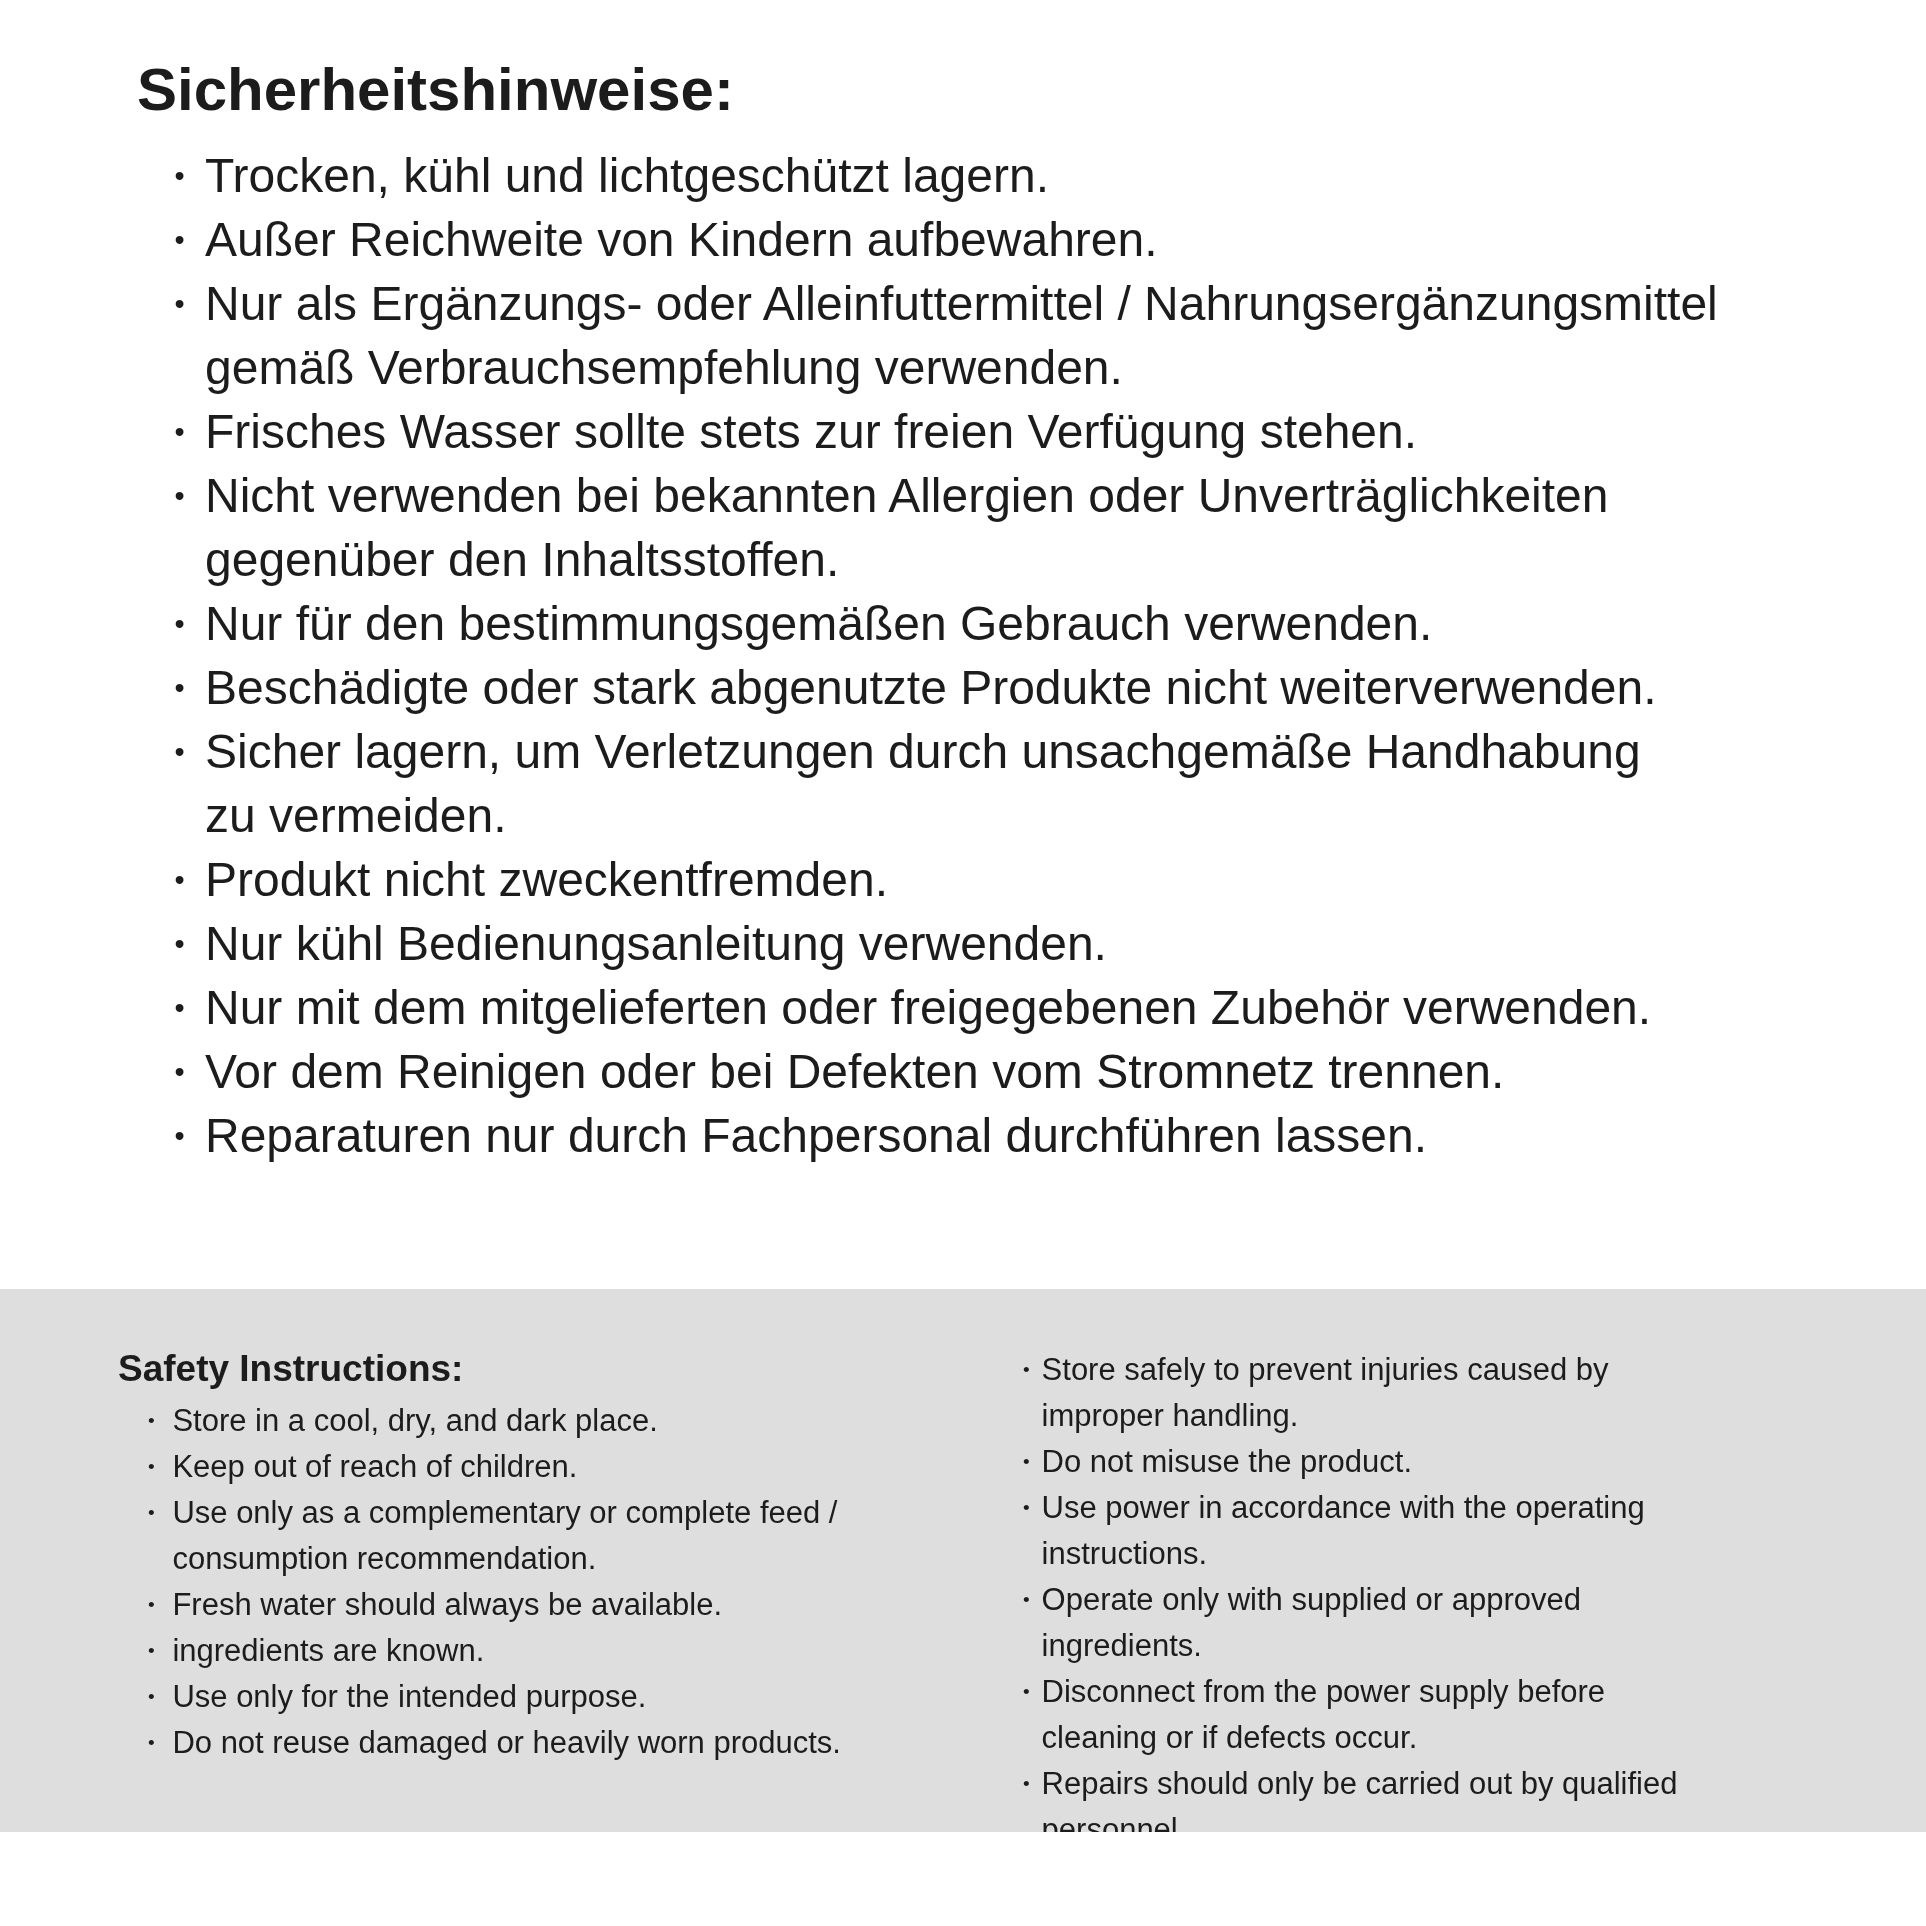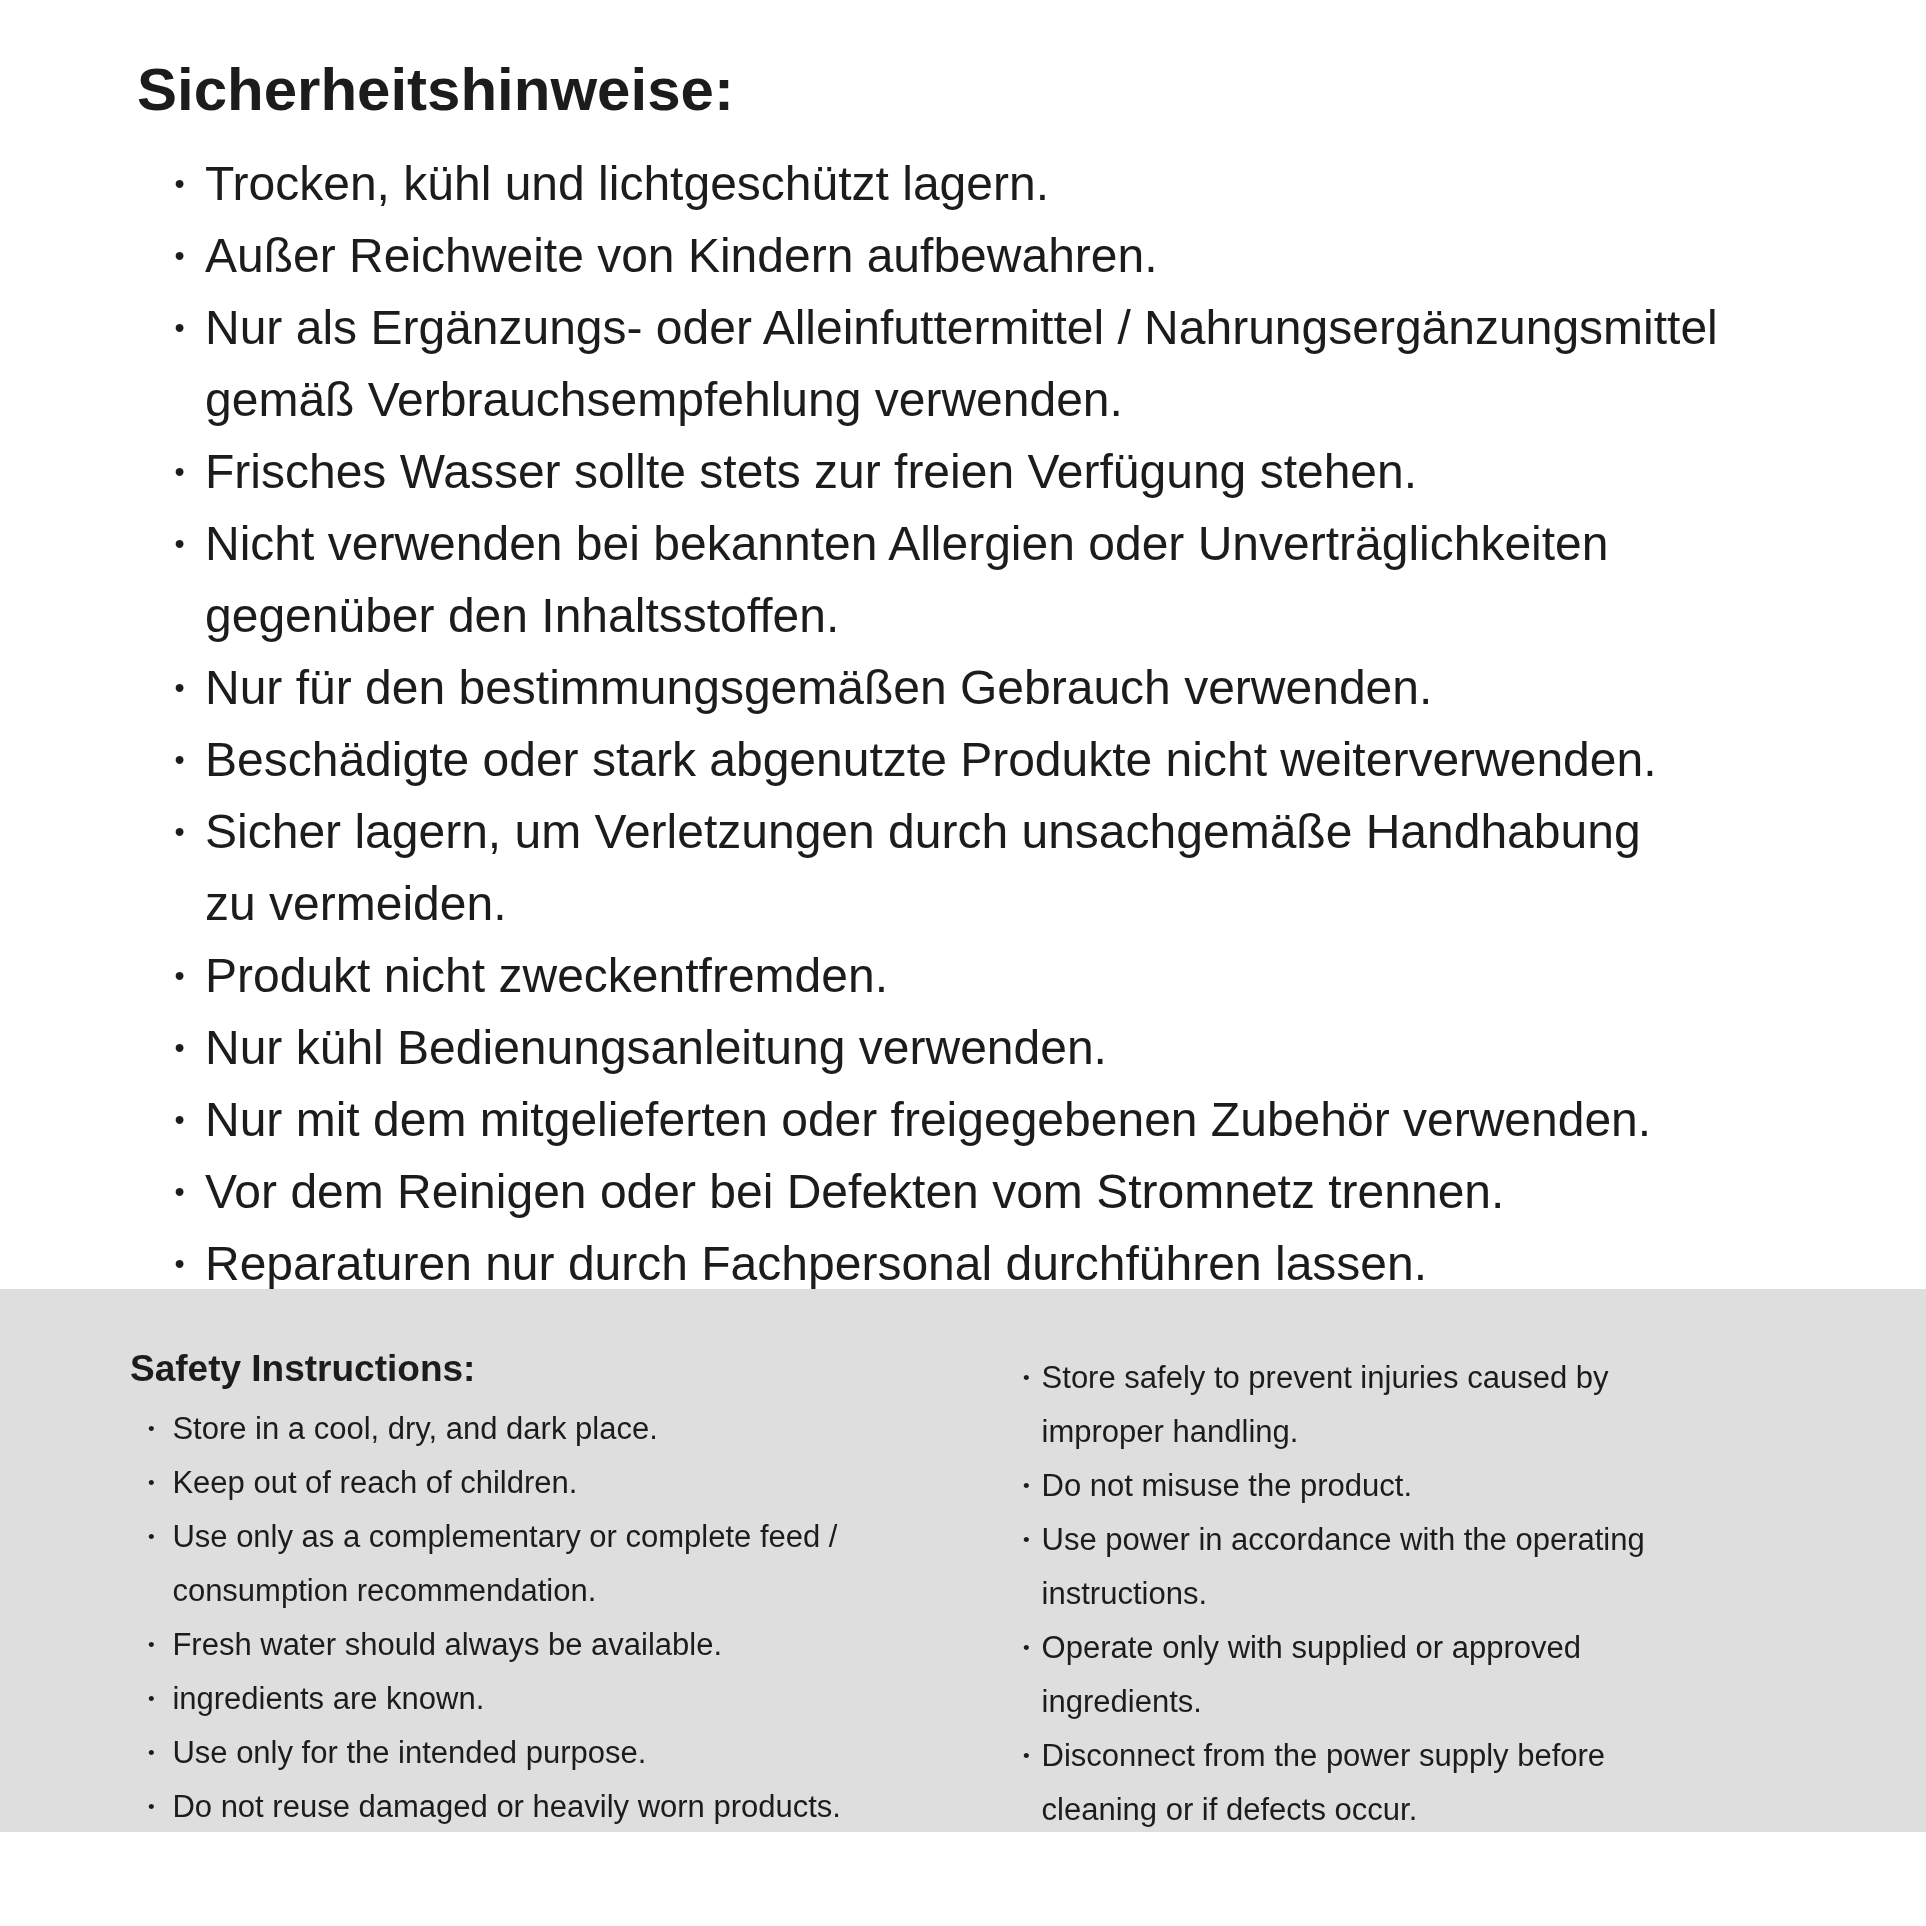--- a/index.html
+++ b/index.html
@@ -16,38 +16,38 @@
     font-family:"Liberation Sans", sans-serif;
     overflow:hidden;
   }
   h1,h2{margin:0;font-weight:700;}
   h1{
     position:absolute;left:137px;top:60px;
     font-size:60px;line-height:1;
   }
   ul{list-style:none;margin:0;padding:0;}
   li{position:relative;}
-  .ln{white-space:nowrap;margin-top:8px;}
+  .ln{white-space:nowrap;}
   .dot{
     position:absolute;left:0;top:0;
     display:flex;align-items:center;
   }
   
   .de-list{position:absolute;left:172px;top:144px;}
   .de-list li{padding-left:33px;font-size:48px;}
   .de-list .ln{line-height:64px;}
   .de-list .dot{left:2.6px;height:64px;font-size:29px;}
   
   .en{
     position:absolute;left:0;top:1289px;
     width:1926px;height:637px;
     background:var(--panel-bg);
   }
   h2{
-    position:absolute;left:130px;top:61px;
+    position:absolute;left:118px;top:61px;
     font-size:37px;line-height:1;
   }
   .en-list li{font-size:31px;}
   .en-list .ln{line-height:46px;}
   .en-list .dot{height:46px;font-size:19px;}
   .en-list.left{position:absolute;left:148px;top:109px;}
   .en-list.left li{padding-left:24.4px;}
   .en-list.right{position:absolute;left:1023px;top:58px;}
   .en-list.right li{padding-left:18.6px;}
 </style>

